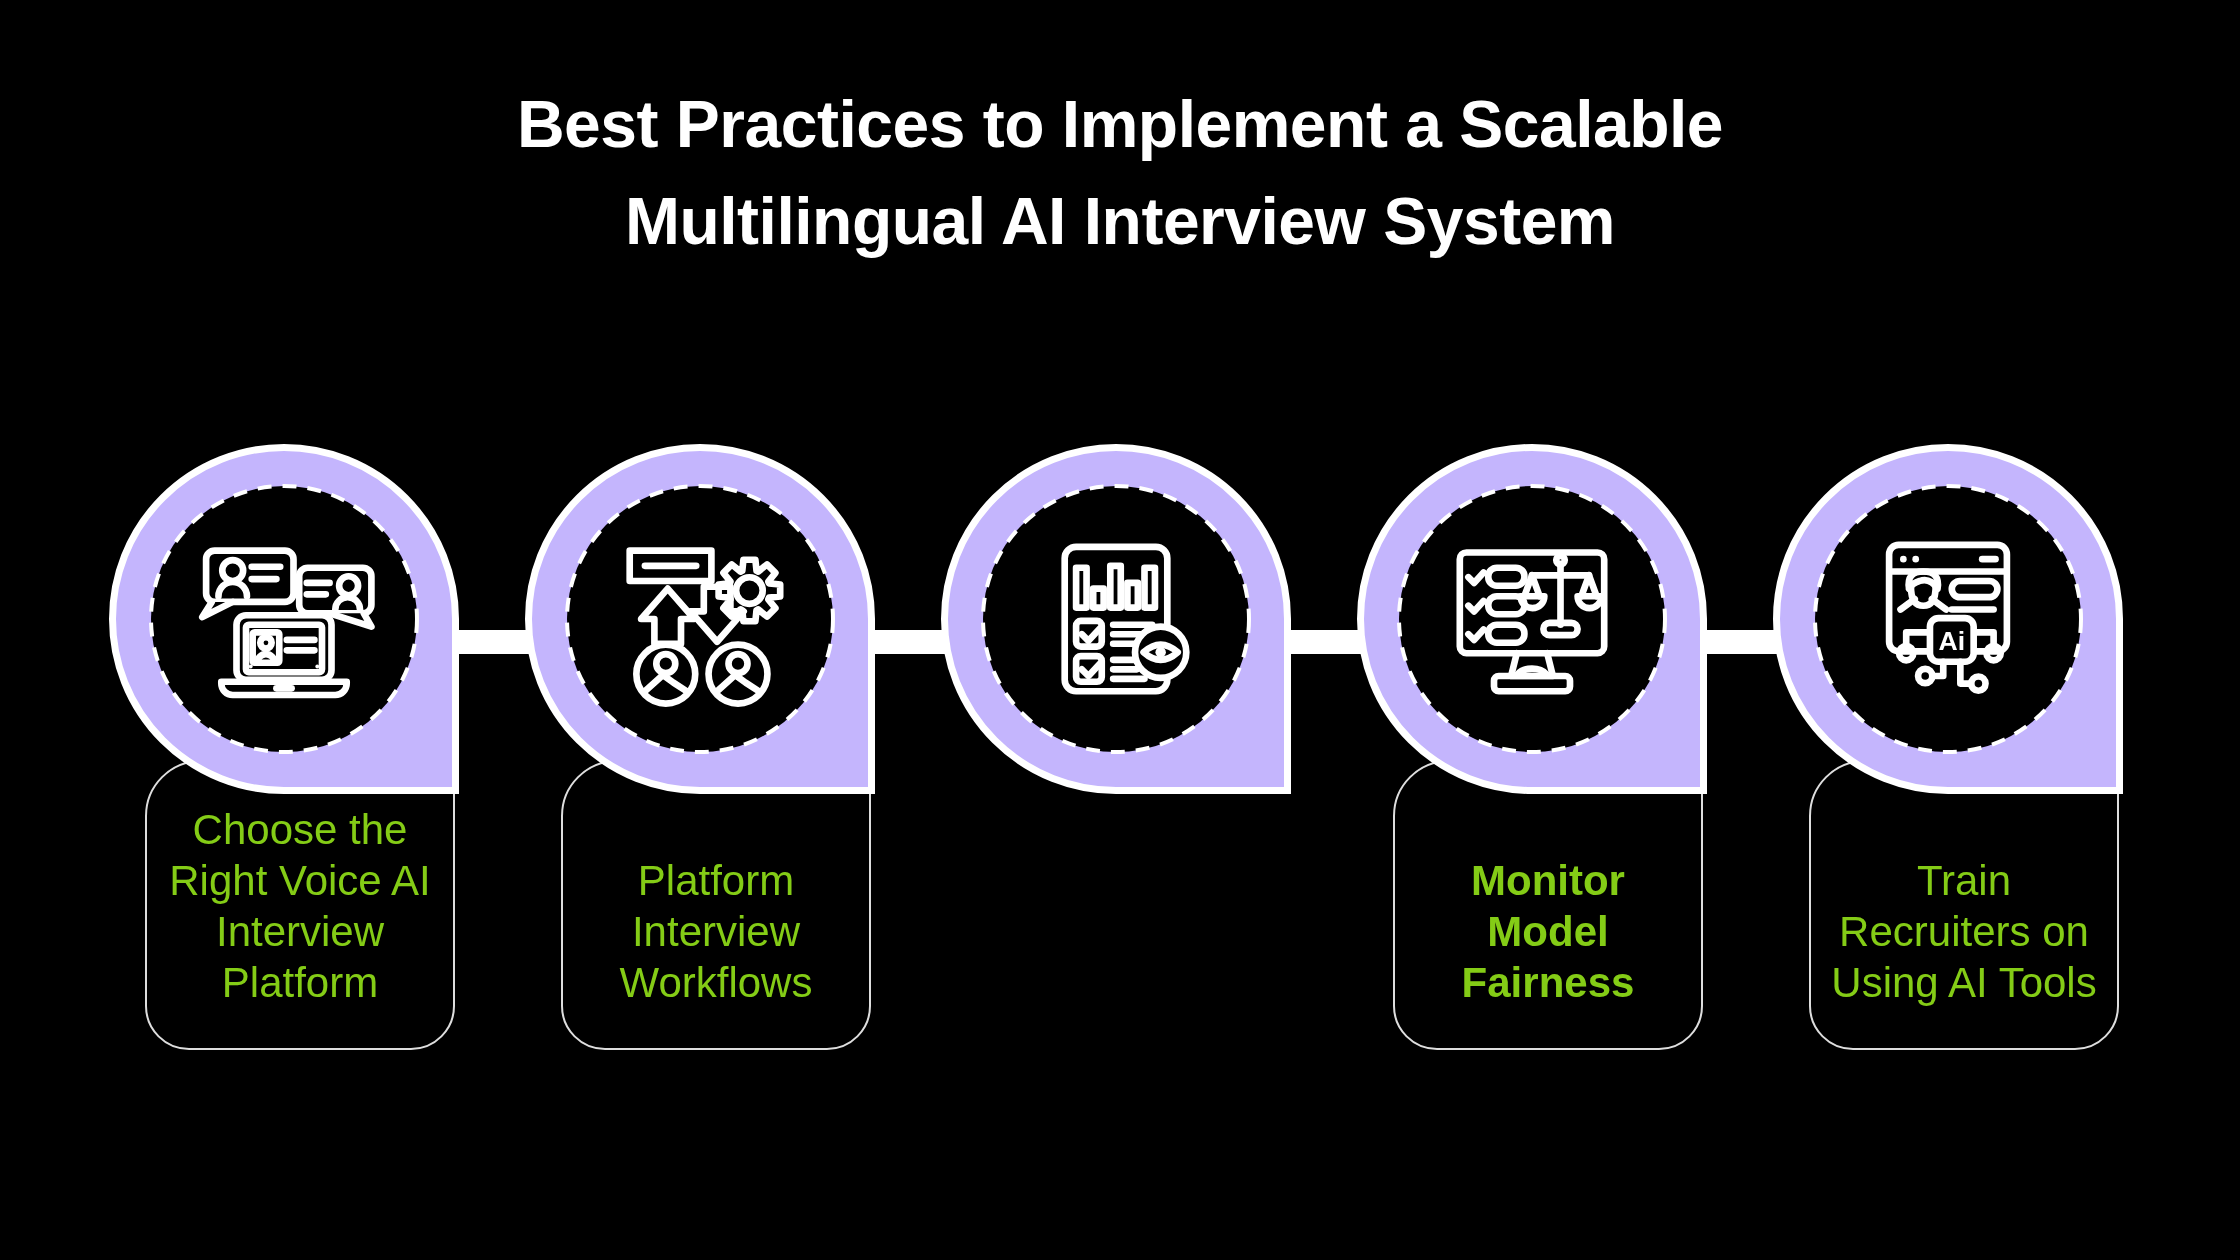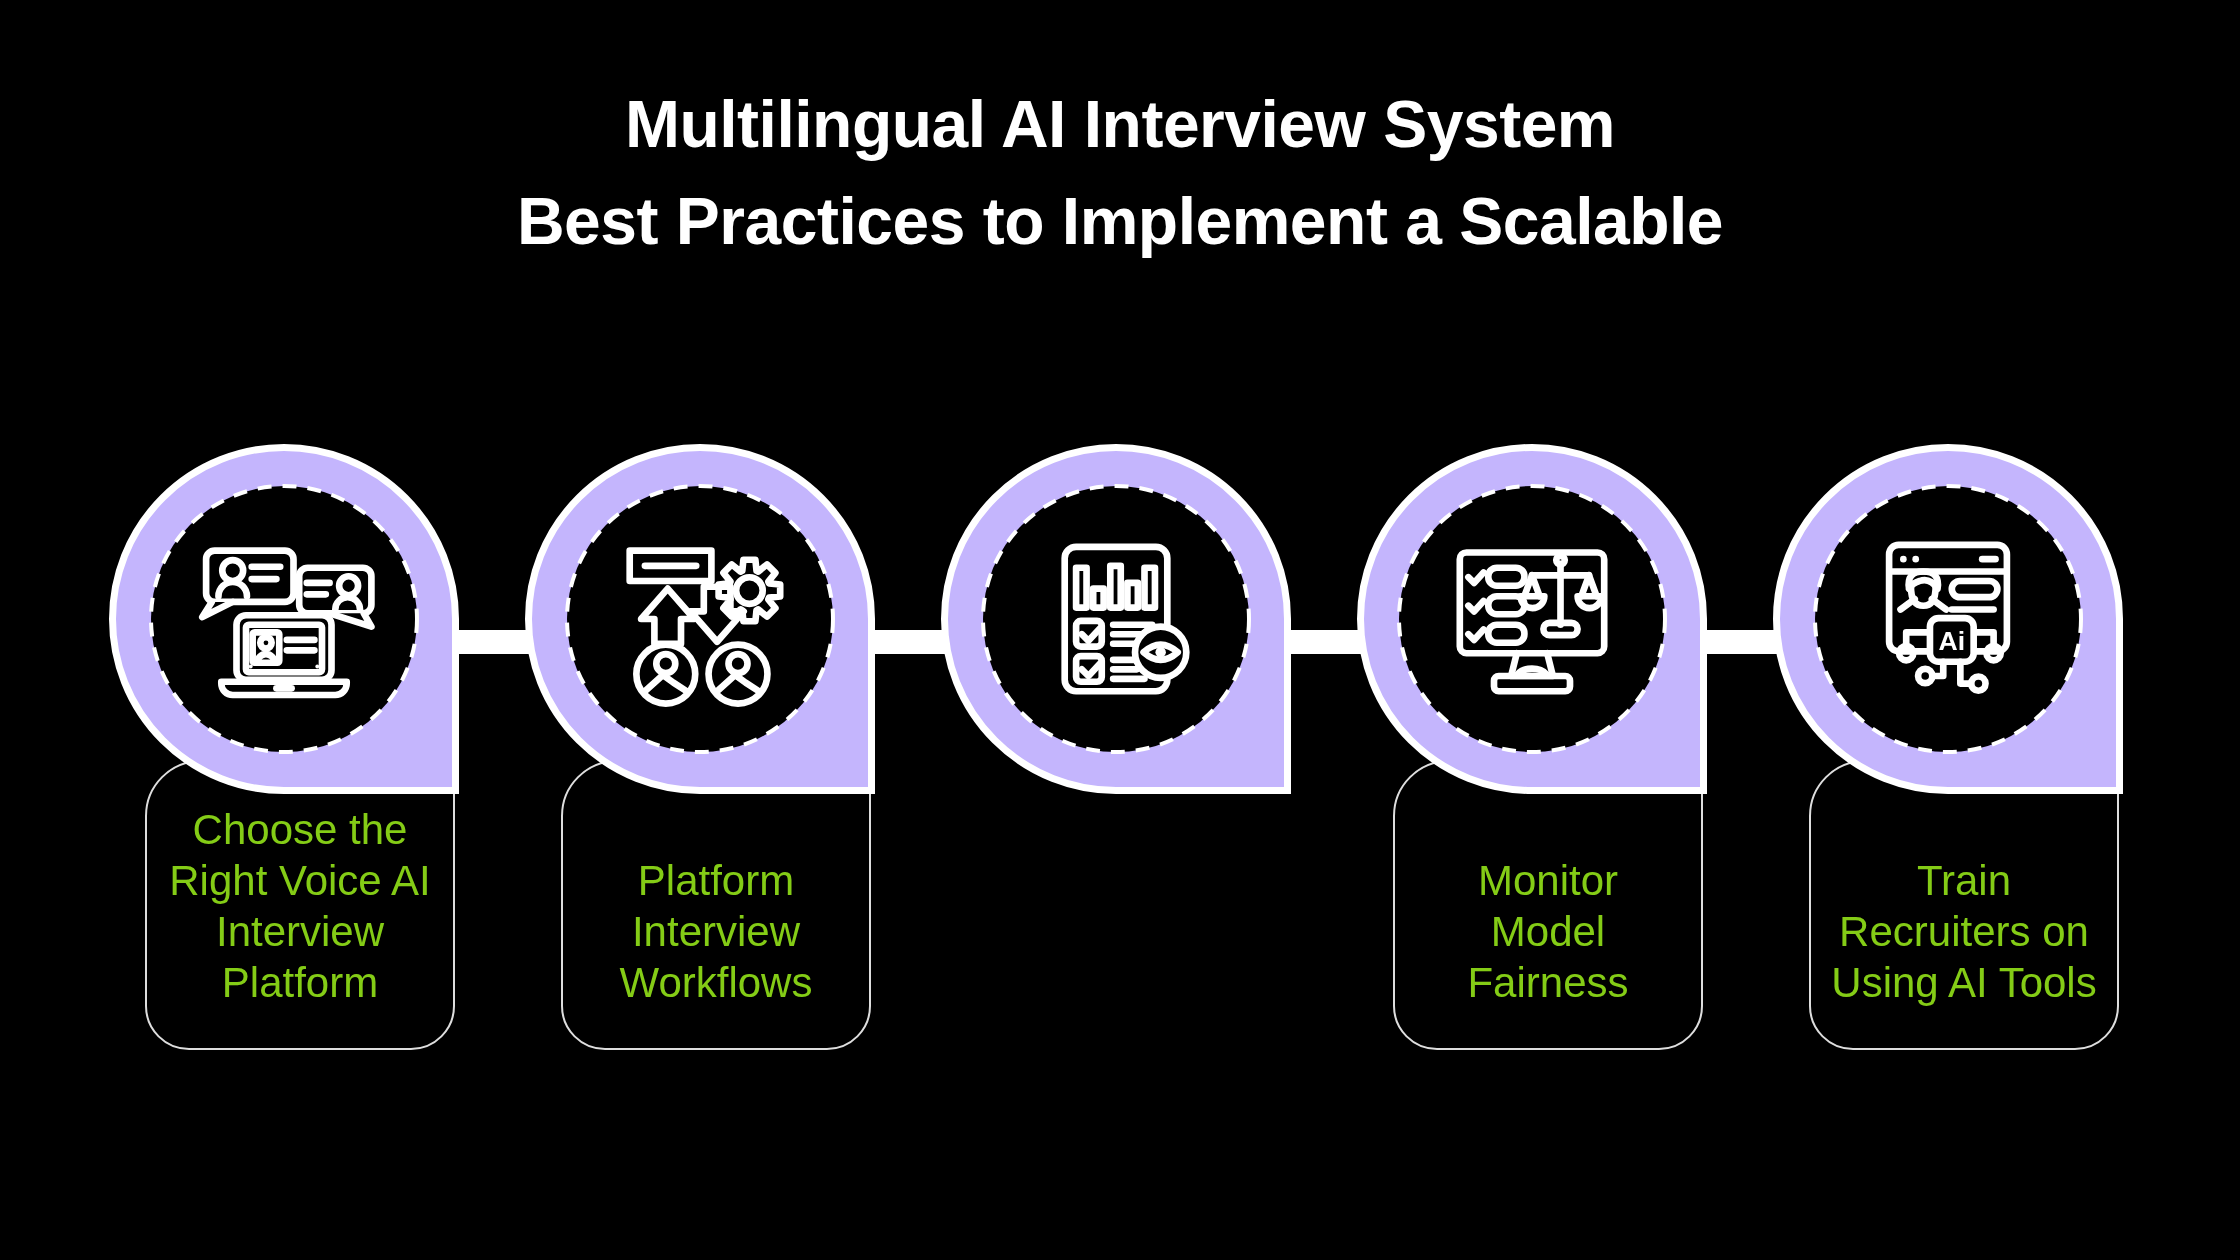--- a/index.html
+++ b/index.html
@@ -19,22 +19,22 @@
          background:#c4b5fd;border:7px solid #fff;border-radius:50% 50% 0 50%;z-index:3;}
   .badge svg{position:absolute;left:0;top:0;}
   .lineart{fill:none;stroke:#fff;stroke-width:7;stroke-linecap:round;stroke-linejoin:round;}
 </style>
 </head>
 <body>
 
 <div class="page">
 
   <div class="title">
+    <span>Best Practices to Implement a Scalable</span>
     <span>Multilingual AI Interview System</span>
-    <span>Best Practices to Implement a Scalable</span>
   </div>
 
   <div class="connector" style="left:284px;width:416px;"></div>
   <div class="connector" style="left:700px;width:416px;"></div>
   <div class="connector" style="left:1116px;width:416px;"></div>
   <div class="connector" style="left:1532px;width:416px;"></div>
 
   <div class="step" style="left:76px;">
     <div class="card">
       <p>Choose the
@@ -115,21 +115,21 @@
           <path d="M64 153 l7 7 l12 -13"></path>
           <path d="M97 106 H138 M97 116 H134 M97 126 H128 M97 143 H124 M97 153 H122 M97 163 H130"></path>
           <circle cx="147" cy="135" r="27" fill="#000"></circle>
           <path d="M129 135 Q147 119 165 135 Q147 151 129 135 Z"></path>
           <circle cx="147" cy="135" r="5.5" fill="#fff" stroke="none"></circle>
         </g>
       </svg>
     </div>
   </div>
 
-  <div class="step" style="left:1324px;">
+  <div class="step" style="left:1324px;font-weight:bold;">
     <div class="card">
       <p>Monitor
 Model
 Fairness</p>
     </div>
     <div class="badge">
       <svg width="336" height="336" viewBox="0 0 336 336">
         <circle cx="168" cy="168" r="133" fill="#000" stroke="#fff" stroke-width="4" stroke-dasharray="14 11"></circle>
         <g transform="translate(73 73) scale(0.95)" class="lineart">
           <rect x="24" y="30" width="152" height="106" rx="7"></rect>

